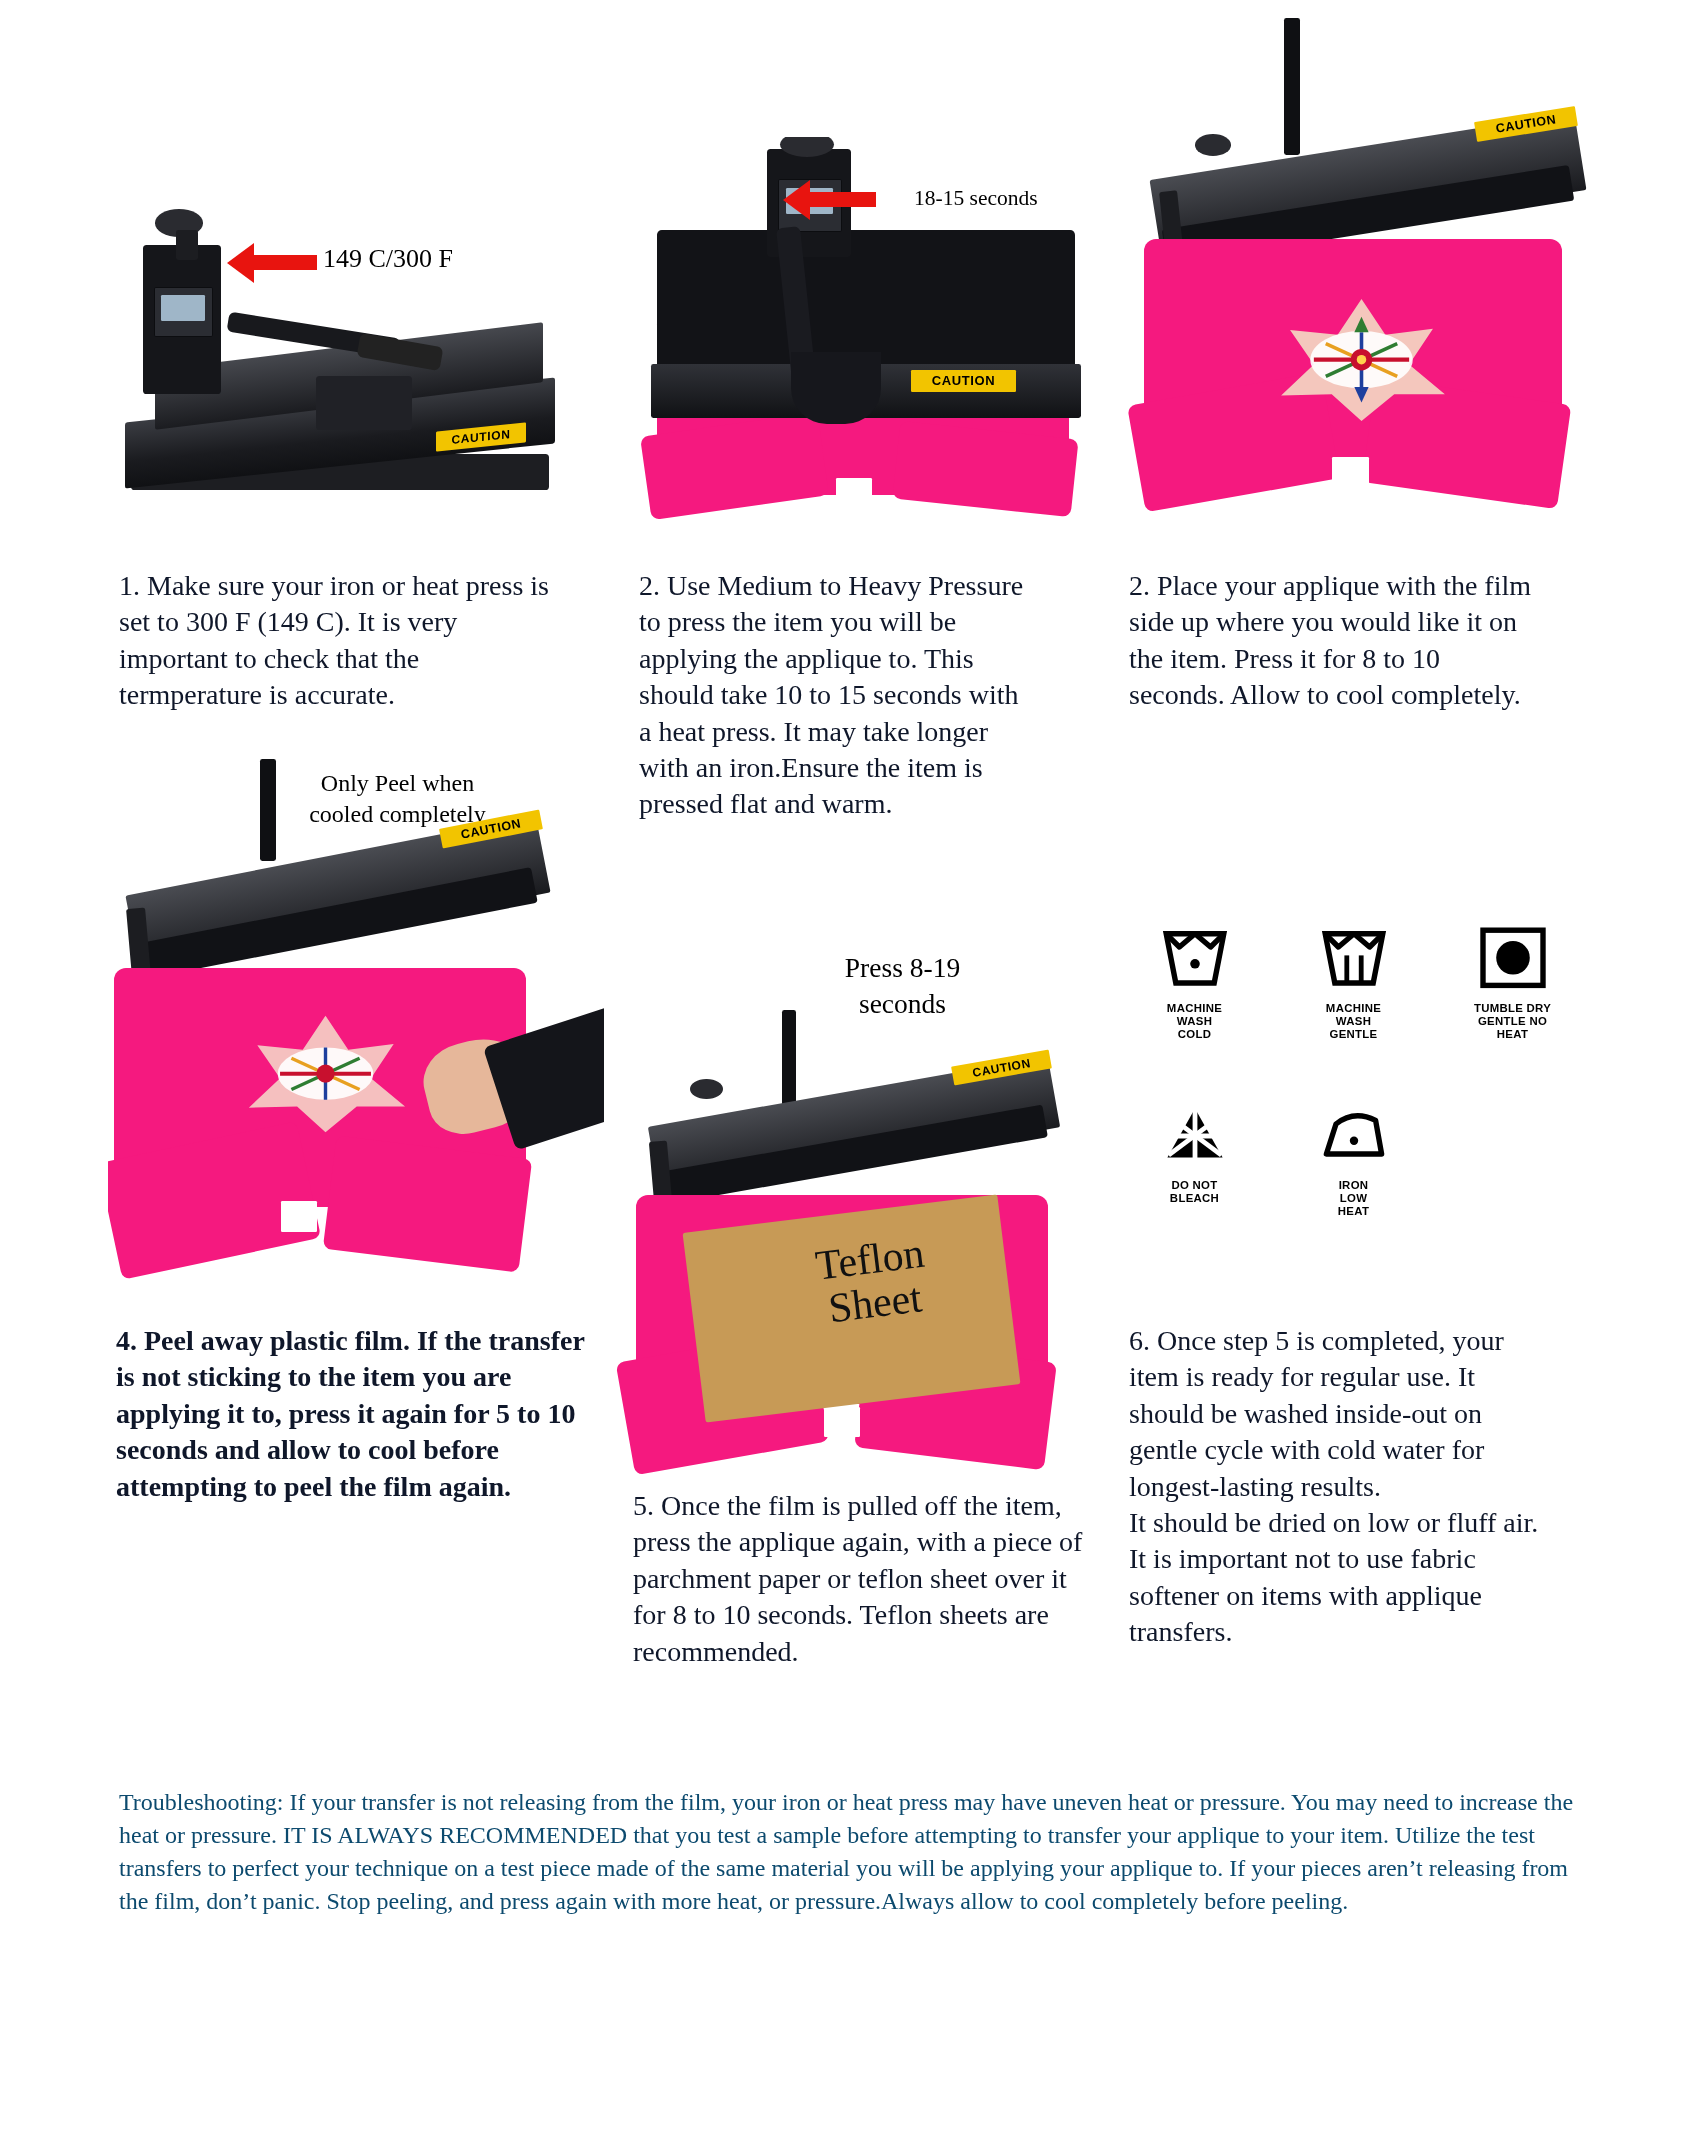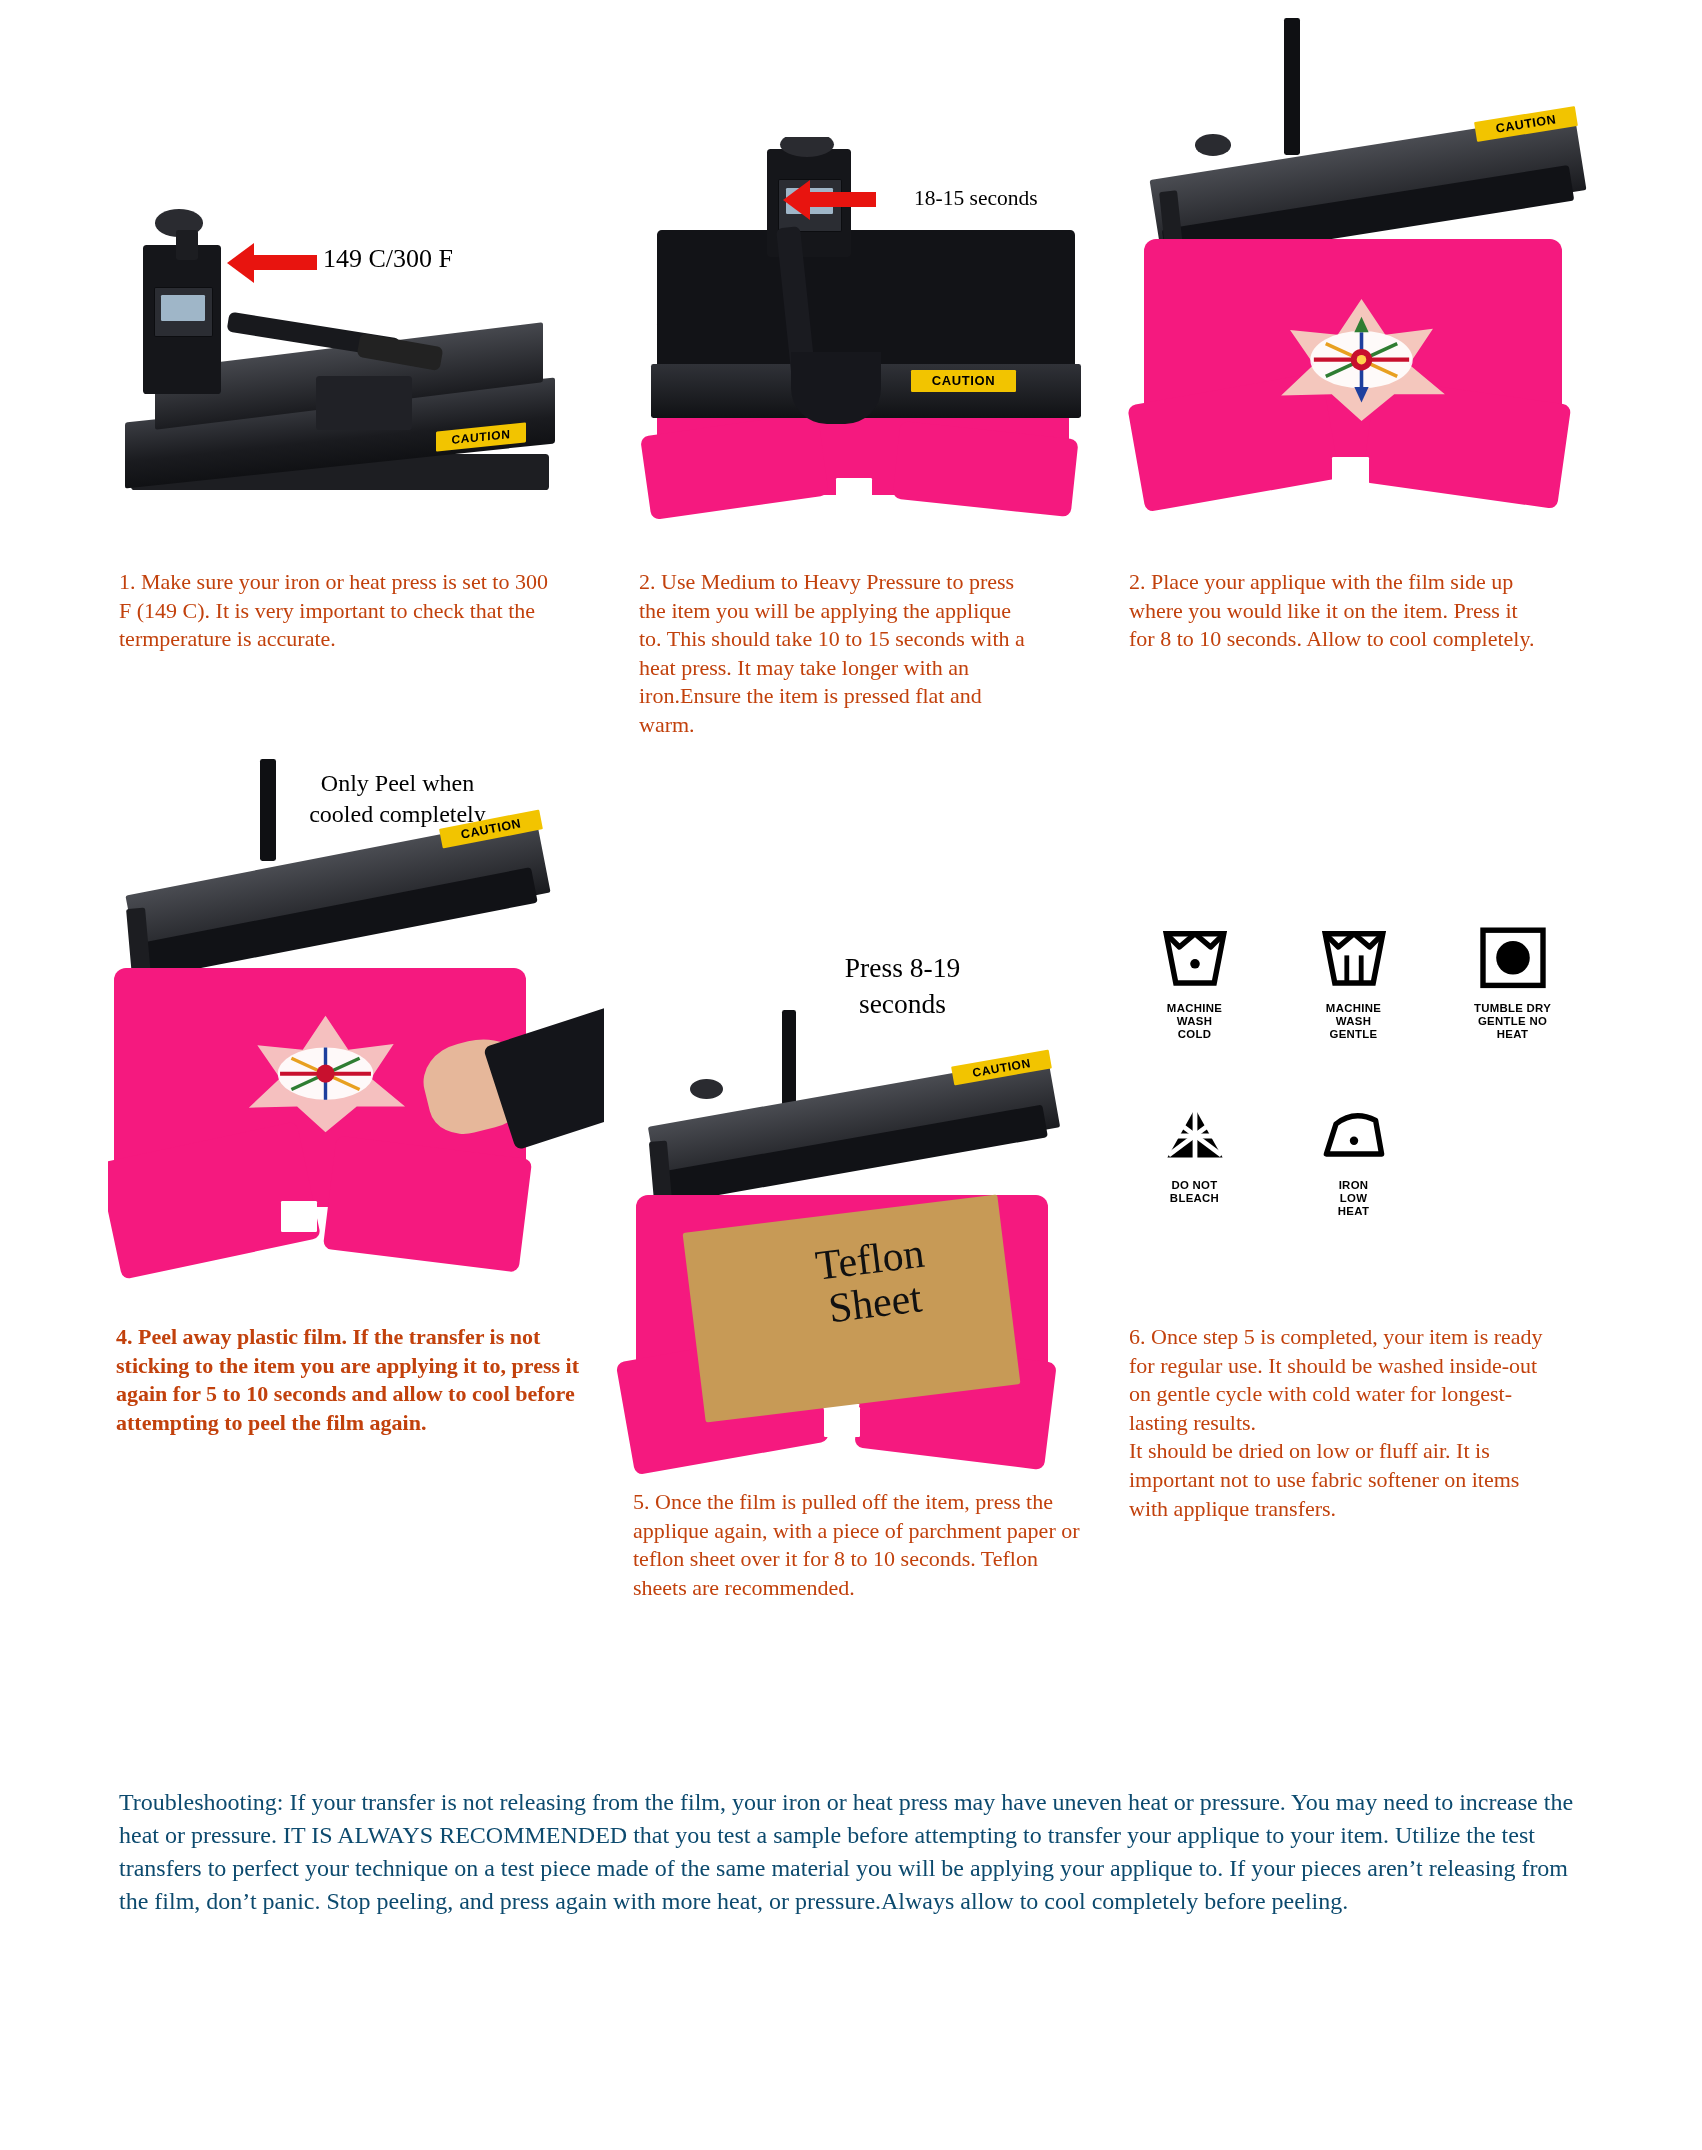--- a/index.html
+++ b/index.html
@@ -106,23 +106,23 @@
     height: 0;
     border-top: 20.3px solid transparent;
     border-bottom: 20.3px solid transparent;
     border-right: 27.5px solid #e8140f;
   }
 
   
   .caption {
     position: absolute;
     font-family: "Liberation Serif", serif;
-    font-size: 22px;
+    font-size: 28px;
     line-height: 1.30;
-    color: #c2410c;
+    color: #0f172a;
     white-space: pre-line;
   }
   .label-text {
     position: absolute;
     font-family: "Liberation Serif", serif;
     font-size: 24px;
     color: #000;
     white-space: pre-line;
     text-align: center;
     line-height: 1.3;

